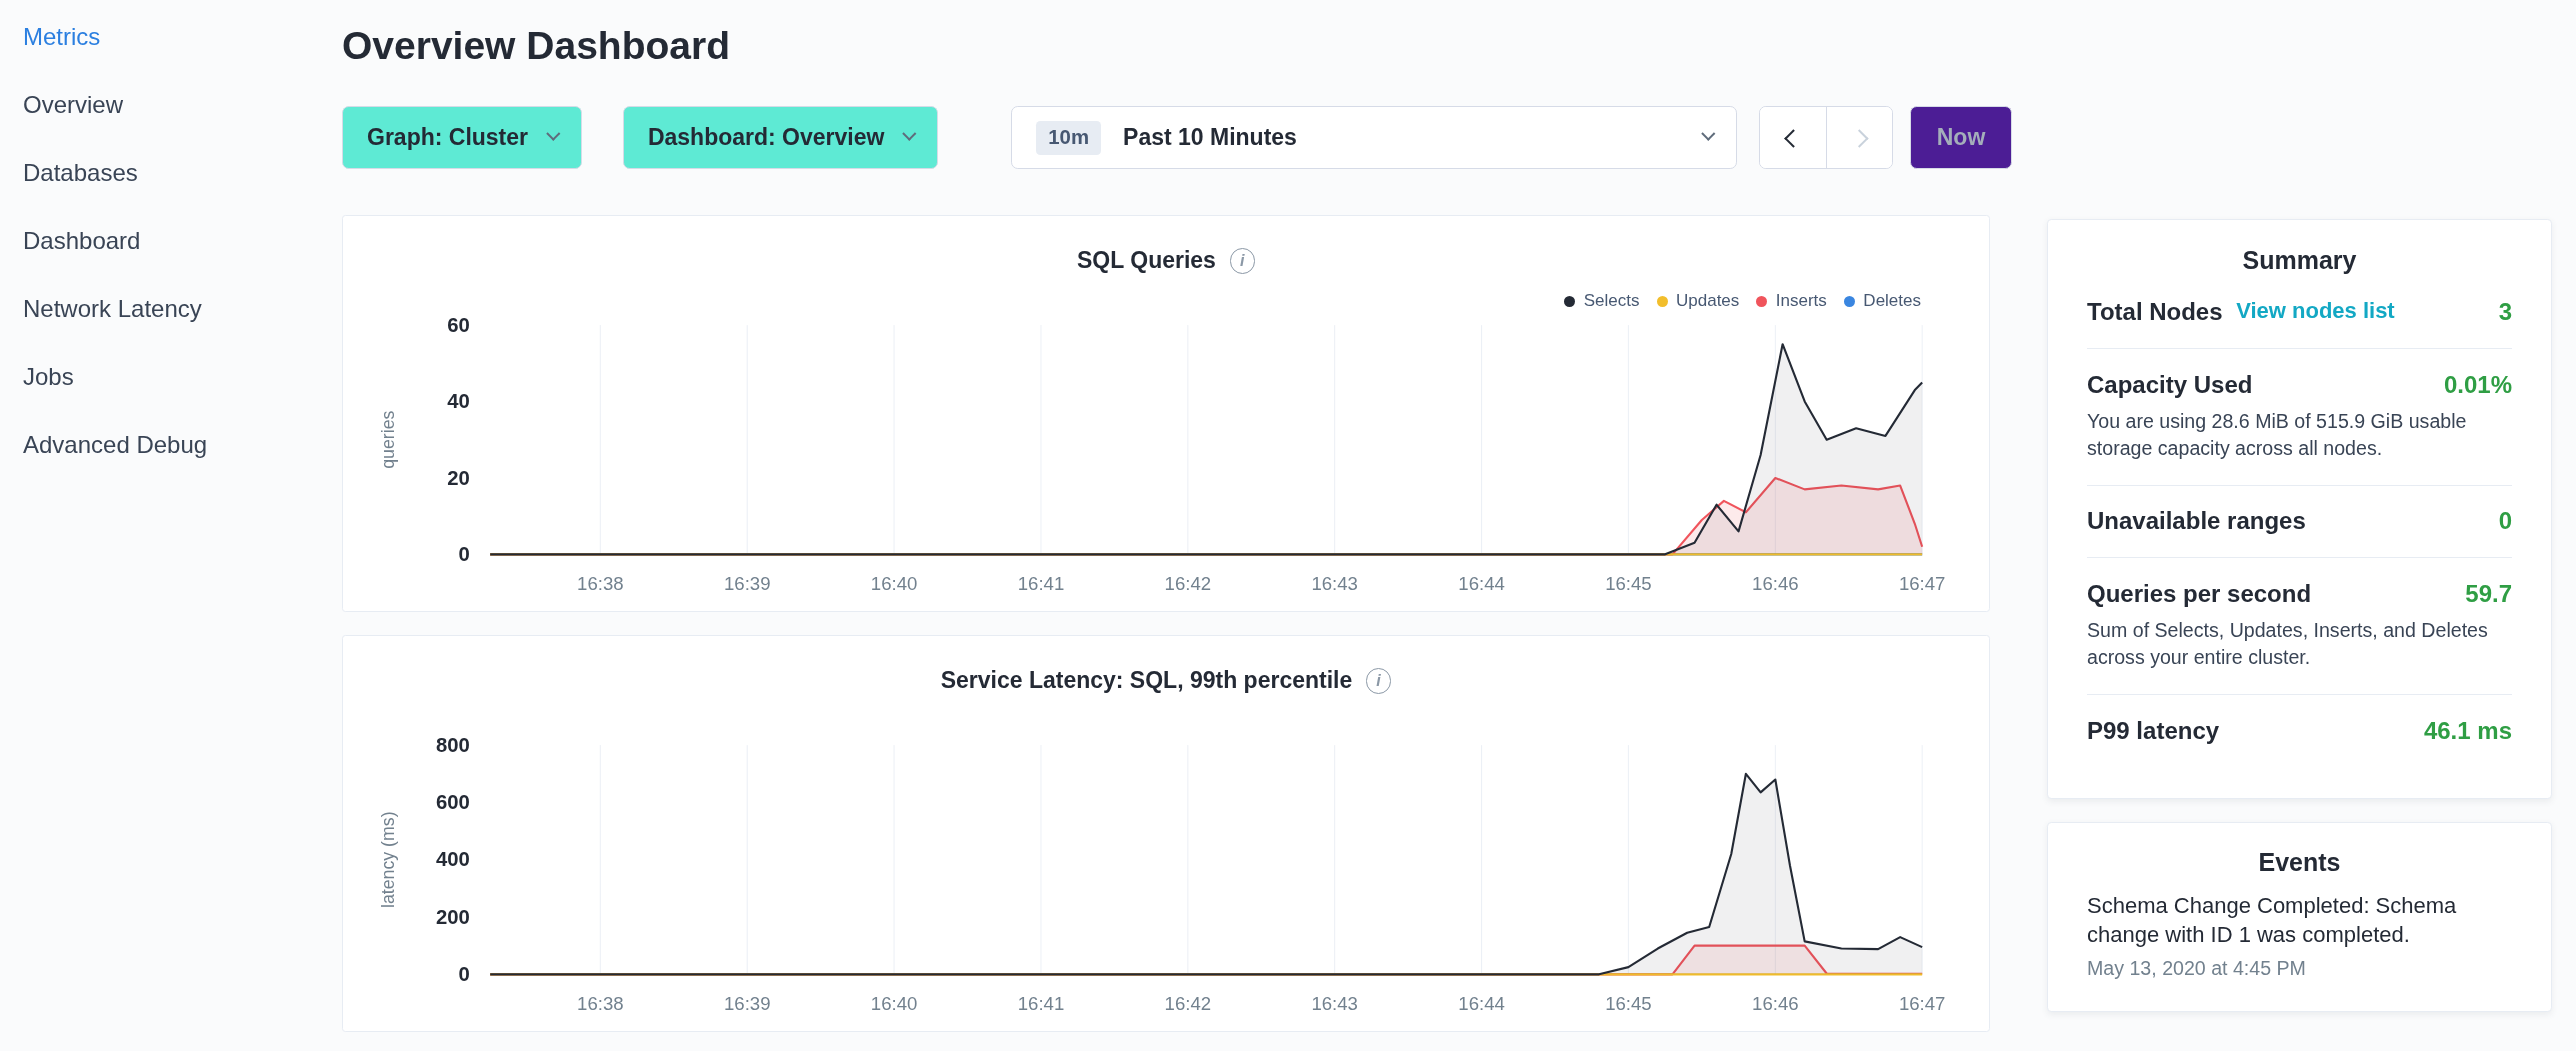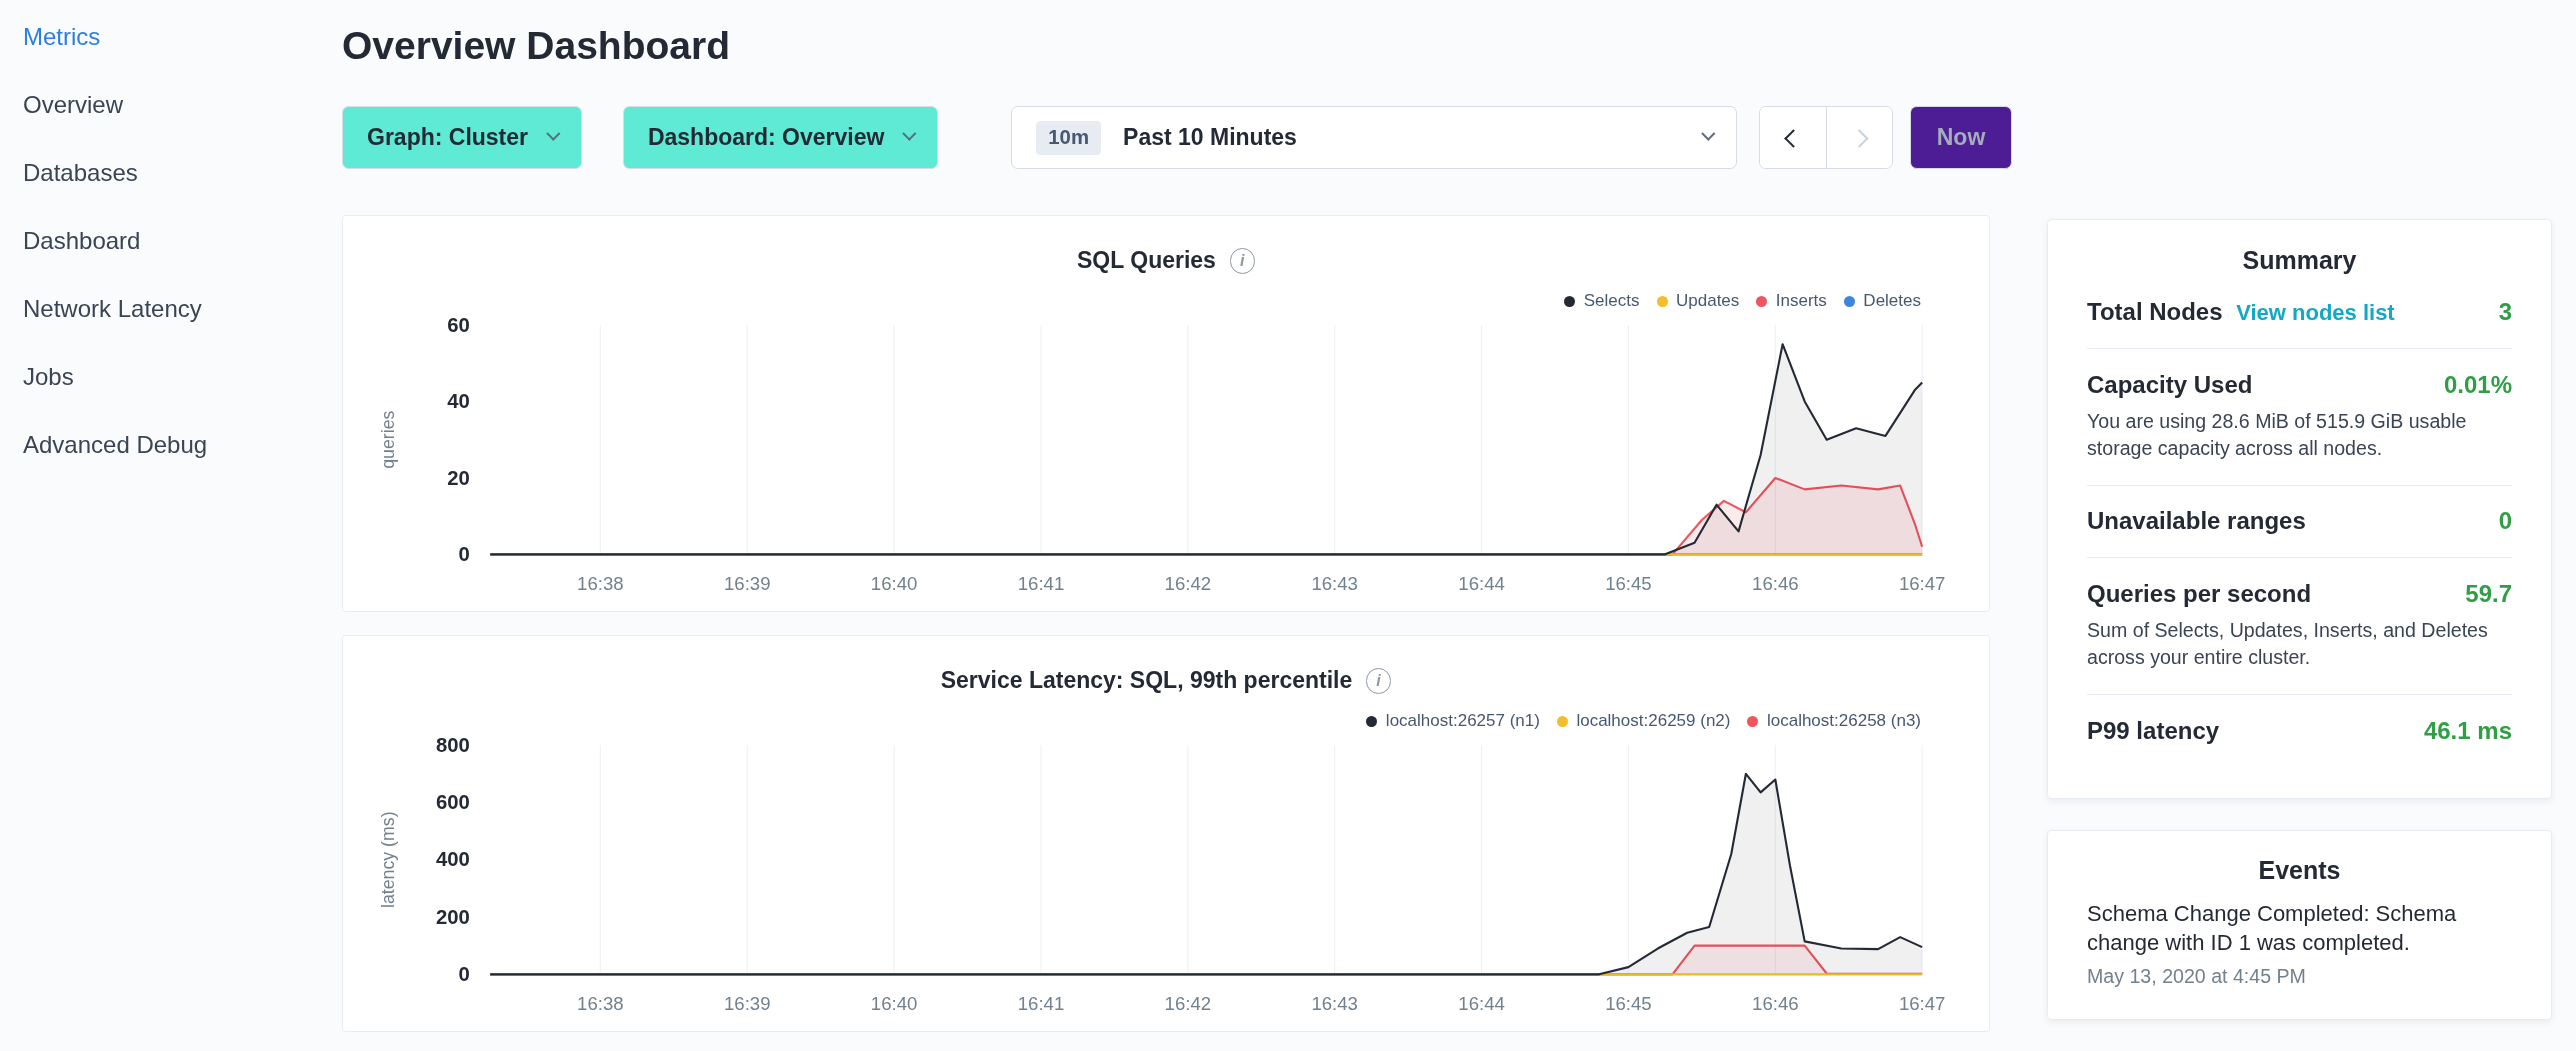--- a/index.html
+++ b/index.html
@@ -45,26 +45,26 @@
   .legend { position:absolute; top:75px; right:68px; display:flex; gap:17px; }
   .lg-item { display:inline-flex; align-items:center; gap:8.5px; font-size:17px; color:#475872; cursor:pointer; }
   .lg-dot { width:11px; height:11px; border-radius:50%; display:inline-block; }
   .chart-svg { position:absolute; inset:0; width:100%; height:100%; }
   .chart-svg text { font-family:"Liberation Sans", sans-serif; }
   .chart-svg .xt { fill:#72818e; font-size:22px; text-anchor:middle; }
   .chart-svg .yt { fill:#242a35; font-size:24px; font-weight:700; text-anchor:end; }
   .chart-svg .yl { fill:#72818e; font-size:21px; text-anchor:middle; }
 
   
-  .right-col { position:absolute; left:2010px; top:219px; width:542px; display:flex; flex-direction:column; gap:31px;padding-left:37px; }
+  .right-col { position:absolute; left:2010px; top:219px; width:542px; display:flex; flex-direction:column; gap:23px;padding-left:37px; }
   .panel { background:#fff; border:0.9px solid #e7ecf3; border-radius:4.3px; box-shadow:0 2.6px 6px rgba(60,72,88,0.08); padding:25.5px 39px 31px; }
   .panel h2 { font-size:25px; font-weight:700; text-align:center; color:#242a35; margin-bottom:13.6px; }
   .sum-row { padding:22px 0; }
   .sum-row:first-child { padding-top:10.2px; }
-  .sum-top { display:flex; align-items:flex-end; }
+  .sum-top { display:flex; align-items:flex-start; }
   .sum-label { font-size:24px; font-weight:700; color:#242a35; }
   .sum-link { font-size:22px; font-weight:600; color:var(--link); margin-left:13.6px; text-decoration:none; cursor:pointer; }
   .sum-value { margin-left:auto; font-size:24px; font-weight:700; color:var(--green); }
   .sum-desc { margin-top:8.5px; font-size:19.6px; line-height:1.4; color:#394455; }
   .divider { height:0.9px; background:#e7ecf3; }
   .event-item { margin-top:12px; }
   .event-text { font-size:22px; line-height:1.35; color:#242a35; }
   .event-time { margin-top:6.8px; font-size:19.6px; color:#72818e; }
 </style>
 </head>
@@ -169,34 +169,20 @@
           <path d="M170.0,400.0 L1559.1,400.0 L1593.9,386.4 L1619.9,341.3 L1645.9,372.9 L1672.0,282.6 L1698.0,151.6 L1724.1,219.3 L1750.1,264.5 L1784.9,250.9 L1819.6,260.0 L1854.3,205.8 L1863.0,196.8 L1863.0,400 L170.0,400 Z" fill="rgba(36,42,53,0.07)" stroke="none"></path>
           <path d="M170.0,400.0 L1559.1,400.0 L1593.9,386.4 L1619.9,341.3 L1645.9,372.9 L1672.0,282.6 L1698.0,151.6 L1724.1,219.3 L1750.1,264.5 L1784.9,250.9 L1819.6,260.0 L1854.3,205.8 L1863.0,196.8" fill="none" stroke="#242a35" stroke-width="2.5" stroke-linejoin="round"></path>
         </svg>
     </section>
 
     <section class="chart-card">
       <div class="chart-header">
         <span class="chart-title">Service Latency: SQL, 99th percentile</span>
         <span class="info-icon">i</span>
       </div>
-      <div class="legend" id="legend1">
-          <span class="lg-item">
-            <span class="lg-dot" style="background: rgb(36, 42, 53);"></span>
-            <span>localhost:26257 (n1)</span>
-          </span>
-          <span class="lg-item">
-            <span class="lg-dot" style="background: rgb(242, 190, 44);"></span>
-            <span>localhost:26259 (n2)</span>
-          </span>
-          <span class="lg-item">
-            <span class="lg-dot" style="background: rgb(240, 84, 92);"></span>
-            <span>localhost:26258 (n3)</span>
-          </span>
-        </div>
       <svg class="chart-svg" id="svg1" xmlns="http://www.w3.org/2000/svg" viewBox="0 0 1938 467">
           <line x1="300.2" y1="129" x2="300.2" y2="400" stroke="#e7ecf3" stroke-width="1"></line>
           <text class="xt" x="300.2" y="442">16:38</text>
           <line x1="473.9" y1="129" x2="473.9" y2="400" stroke="#e7ecf3" stroke-width="1"></line>
           <text class="xt" x="473.9" y="442">16:39</text>
           <line x1="647.5" y1="129" x2="647.5" y2="400" stroke="#e7ecf3" stroke-width="1"></line>
           <text class="xt" x="647.5" y="442">16:40</text>
           <line x1="821.2" y1="129" x2="821.2" y2="400" stroke="#e7ecf3" stroke-width="1"></line>
           <text class="xt" x="821.2" y="442">16:41</text>
           <line x1="994.8" y1="129" x2="994.8" y2="400" stroke="#e7ecf3" stroke-width="1"></line>

